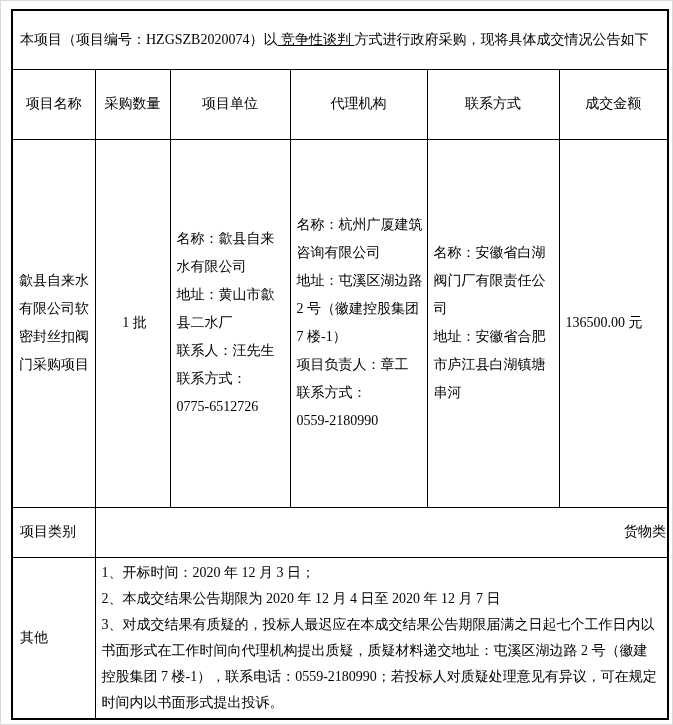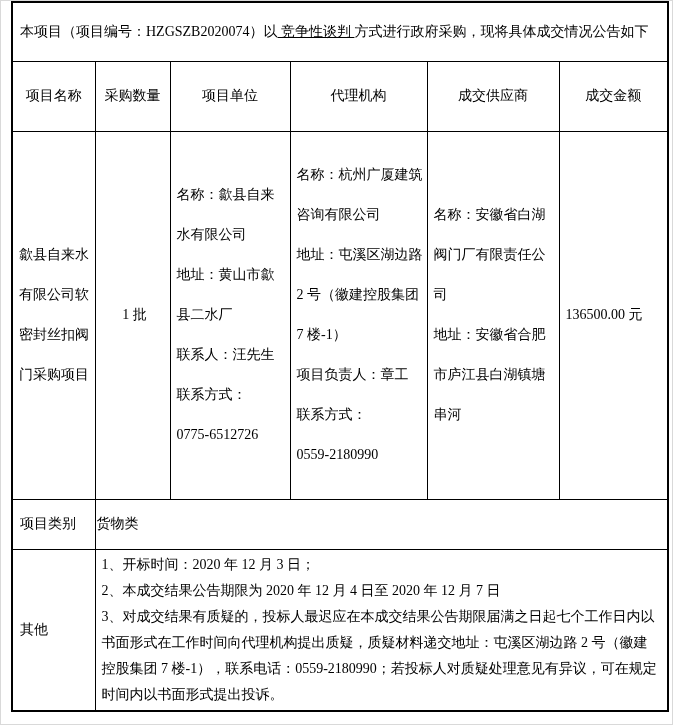--- a/index.html
+++ b/index.html
@@ -10,21 +10,21 @@
     background: #ffffff;
     box-sizing: border-box;
     border: 1px solid #d9d9d9;
     overflow: hidden;
     font-family: "Liberation Serif", "DejaVu Serif", serif;
     color: #000000;
   }
   table.doc-table {
     position: absolute;
     left: 10px;
-    top: 0;
+    top: 8px;
     width: 656px;
     border-collapse: collapse;
     table-layout: fixed;
     border: 2px solid #000000;
   }
   table.doc-table td {
     border: 1px solid #000000;
     font-size: 14px;
     color: #000000;
     box-sizing: border-box;
@@ -41,31 +41,31 @@
     height: 70px;
     text-align: center;
     vertical-align: middle;
     font-weight: normal;
     margin-left: 28px;
   }
   tr.data-row td {
     height: 368px;
     vertical-align: middle;
     white-space: pre-line;
-    line-height: 40px;
+    line-height: 28px;
     padding: 4px 2px 4px 6px;
     word-wrap: break-word;
     overflow-wrap: break-word;
   }
   td.name-cell { padding-left: 12px; padding-right: 5px; margin-top: 30px; }
   td.qty-cell  { text-align: center; padding: 0; }
   td.amount-cell { padding-left: 5px; padding-right: 2px; line-height: 20px; }
   tr.category-row td { height: 50px; vertical-align: middle; }
   td.label-cell { padding-left: 7px; vertical-align: middle; white-space: nowrap; }
-  td.category-value { text-align: left; }
+  td.category-value { text-align: right; }
   tr.other-row td { height: 157px; }
   td.other-content {
     vertical-align: middle;
     line-height: 26px;
     padding: 2px 8px 2px 6px;
     word-wrap: break-word;
     overflow-wrap: break-word;
     margin-top: 32px;
   }
 </style>
@@ -84,21 +84,21 @@
     </colgroup>
     <tbody>
       <tr class="intro-row">
         <td colspan="6"><span>本项目（项目编号：HZGSZB2020074）以</span><span class="u"> 竞争性谈判 </span><span>方式进行政府采购，现将具体成交情况公告如下</span></td>
       </tr>
       <tr class="header-row">
         <td>项目名称</td>
         <td>采购数量</td>
         <td>项目单位</td>
         <td>代理机构</td>
-        <td>成交供应商</td>
+        <td>联系方式</td>
         <td>成交金额</td>
       </tr>
       <tr class="data-row">
         <td class="name-cell">歙县自来水有限公司软密封丝扣阀门采购项目</td>
         <td class="qty-cell">1 批</td>
         <td>名称：歙县自来水有限公司
 地址：黄山市歙县二水厂
 联系人：汪先生
 联系方式：
 0775-6512726</td>

